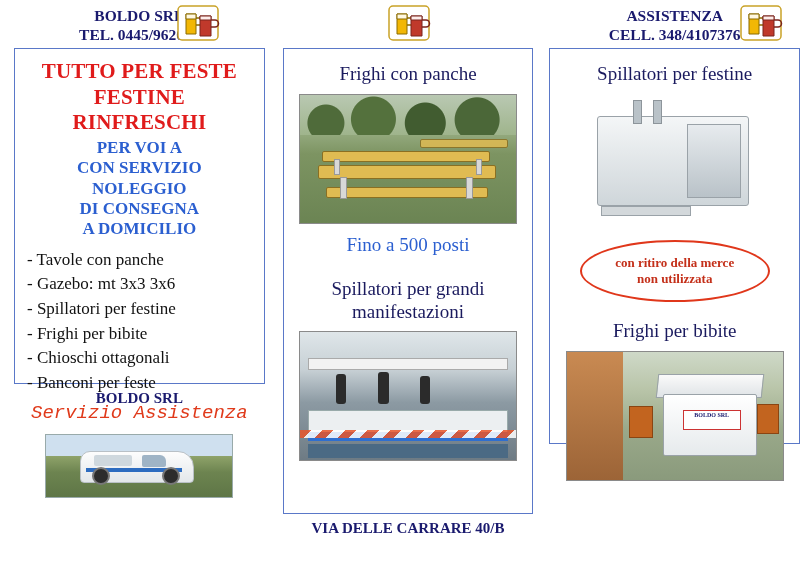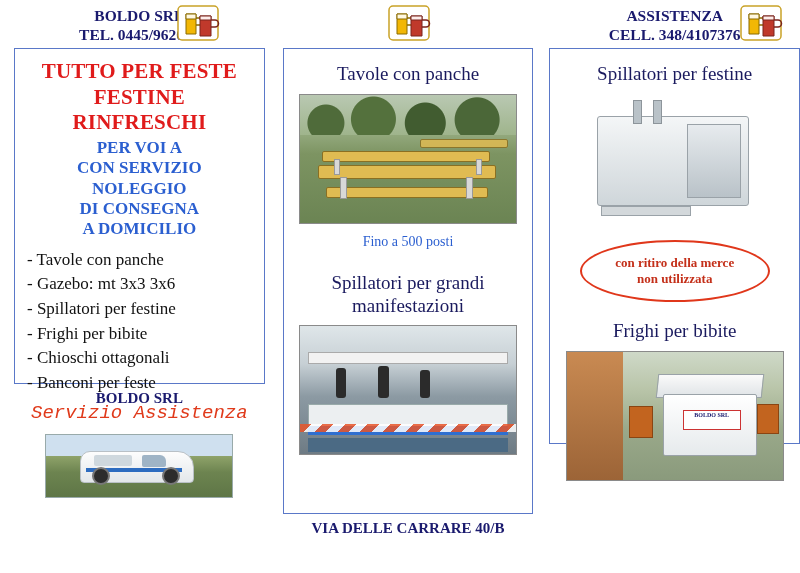--- a/index.html
+++ b/index.html
@@ -128,21 +128,21 @@
   .cap{
     text-align:center;
     color:#1a1a5e;
     font-size:19px;
     line-height:1.2;
     margin:6px 0 8px 0;
   }
   .cap2{
     text-align:center;
     color:#2b5fd0;
-    font-size:14px;
+    font-size:19px;
     margin:10px 0 4px 0;
   }
   .table-photo{
     width:216px;height:128px;margin:0 auto;
     border:1px solid #8a8a8a;
     position:relative;overflow:hidden;
     background:linear-gradient(#c9d7c2 0%,#9fb48c 22%,#7d9462 46%,#6b8453 100%);
   }
   .tp-trees{
     position:absolute;top:0;left:0;right:0;height:40px;
@@ -286,21 +286,21 @@
         <path d="M10 12h10v20H10z" fill="#f2b705" stroke="#8a6a00"></path>
         <path d="M10 12h10v5H10z" fill="#fff8e1" stroke="#8a6a00"></path>
         <path d="M20 16h5a3 3 0 0 1 0 7h-5" fill="none" stroke="#8a6a00" stroke-width="1.5"></path>
         <path d="M24 14h11v20H24z" fill="#c0392b" stroke="#7b241c"></path>
         <path d="M24 14h11v4H24z" fill="#fdecea" stroke="#7b241c"></path>
         <path d="M35 18h4a3 3 0 0 1 0 7h-4" fill="none" stroke="#7b241c" stroke-width="1.5"></path>
       </svg>
     </div>
 
     <div class="panel p2">
-      <div class="cap">Tavole con panche</div>
+      <div class="cap">Frighi con panche</div>
 
       <div class="table-photo">
         <div class="tp-trees"></div>
 
         <div class="tp-bench" style="left:22px;top:56px;width:166px;height:9px;"></div>
         <div class="tp-bench" style="left:18px;top:70px;width:176px;height:12px;"></div>
         <div class="tp-bench" style="left:26px;top:92px;width:160px;height:9px;"></div>
         <div class="tp-leg" style="left:40px;top:82px;width:5px;height:20px;"></div>
         <div class="tp-leg" style="left:166px;top:82px;width:5px;height:20px;"></div>
         <div class="tp-leg" style="left:34px;top:64px;width:4px;height:14px;"></div>

